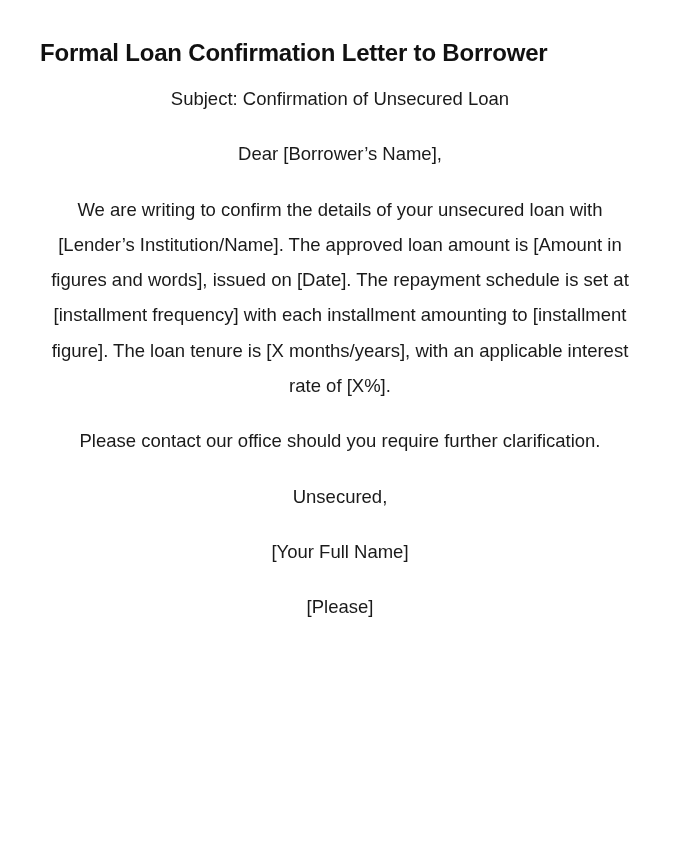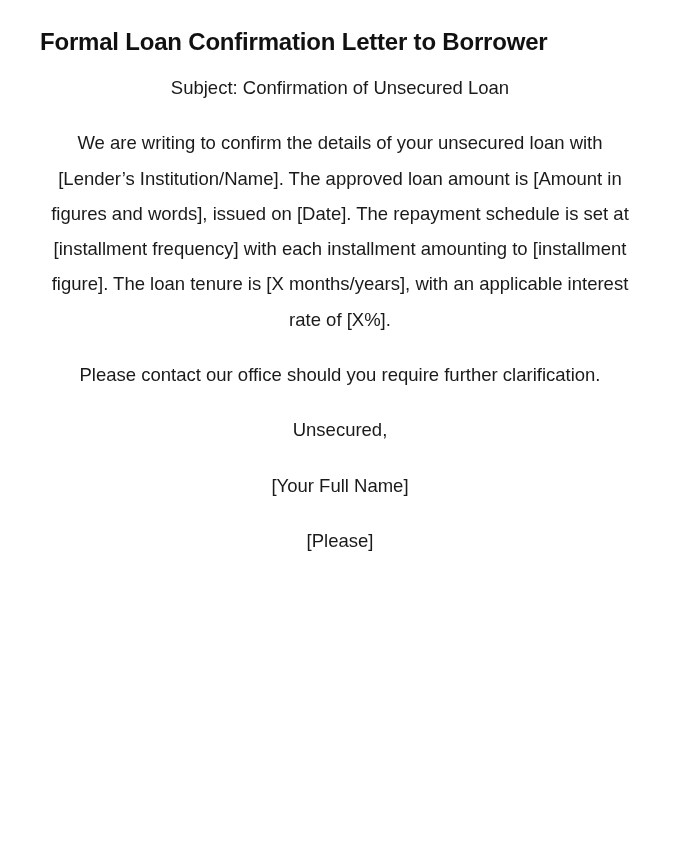--- a/index.html
+++ b/index.html
@@ -16,21 +16,21 @@
   }
   .page {
     box-sizing: border-box;
     width: 700px;
     height: 852px;
     padding: 0 0 0 40px;
     background: #ffffff;
   }
   .doc-title {
     width: 620px;
-    margin: 26px 0 12px 0;
+    margin: 37px 0 12px 0;
     font-size: 24px;
     line-height: 32px;
     font-weight: 700;
     color: #111111;
     letter-spacing: -0.2px;
   }
   .doc-text {
     width: 600px;
     margin: 0 0 20px 0;
     font-size: 18.5px;
@@ -41,20 +41,21 @@
   }
 </style>
 </head>
 <body>
 
 <div class="page">
   <h1 class="doc-title">Formal Loan Confirmation Letter to Borrower</h1>
 
   <p class="doc-text">Subject: Confirmation of Unsecured Loan</p>
 
+  <p class="doc-text">Dear [Borrower’s Name],</p>
 
   <p class="doc-text">We are writing to confirm the details of your unsecured loan with [Lender’s Institution/Name]. The approved loan amount is [Amount in figures and words], issued on [Date]. The repayment schedule is set at [installment frequency] with each installment amounting to [installment figure]. The loan tenure is [X months/years], with an applicable interest rate of [X%].</p>
 
 
   <p class="doc-text">Please contact our office should you require further clarification.</p>
 
   <p class="doc-text">Unsecured,</p>
 
   <p class="doc-text">[Your Full Name]</p>
 

